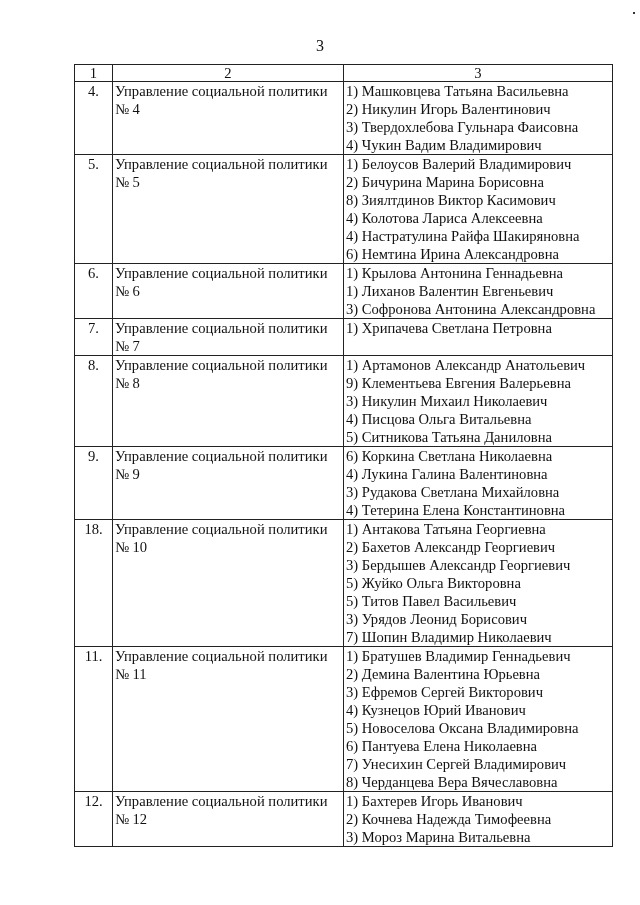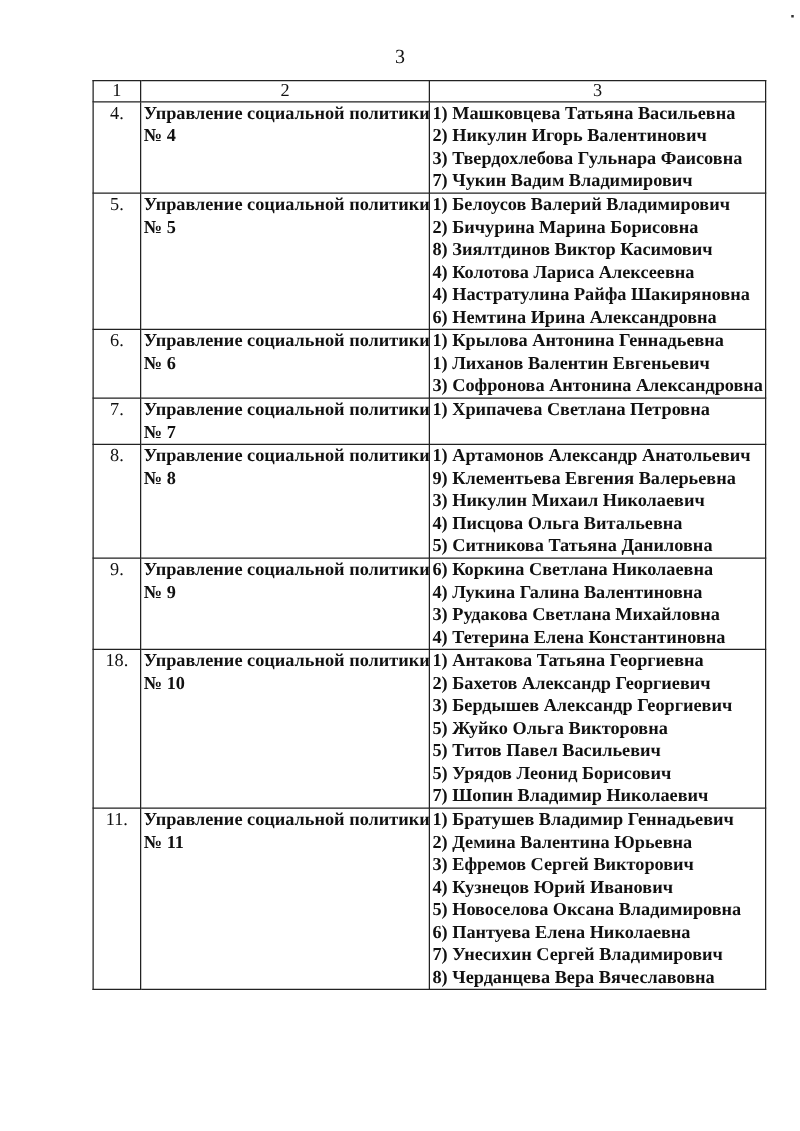--- a/index.html
+++ b/index.html
@@ -9,21 +9,21 @@
                  font-size: 16px; line-height: 18px; }
   .speck { position: absolute; top: 12px; left: 633px; width: 2px; height: 2px; background: #333; }
   table.list { position: absolute; top: 64px; left: 74px; width: 538px;
                border-collapse: collapse; table-layout: fixed; font-size: 14.6px; }
   table.list td { border: 1px solid #222; vertical-align: top; padding: 0 2px;
                   line-height: 18px; }
   col.c1 { width: 38px; } col.c2 { width: 231px; } col.c3 { width: 269px; }
   tr.head td { text-align: center; line-height: 16px; }
   td.num { text-align: center; padding: 0; }
   td.dept { padding-left: 2px; }
-  .name-line { display: block; white-space: nowrap; font-weight: bold; }
+  .name-line { display: block; white-space: nowrap; }
 </style>
 </head>
 <body>
 
 <div class="page-number">3</div>
 <div class="speck"></div>
 
 <table class="list">
   <colgroup>
       <col class="c1">
@@ -39,21 +39,21 @@
   <tr>
         <td class="num">4.</td>
         <td class="dept">
           <span class="name-line">Управление социальной политики</span>
           <span class="name-line">№ 4</span>
         </td>
         <td>
           <span class="name-line">1) Машковцева Татьяна Васильевна</span>
           <span class="name-line">2) Никулин Игорь Валентинович</span>
           <span class="name-line">3) Твердохлебова Гульнара Фаисовна</span>
-          <span class="name-line">7) Чукин Вадим Владимирович</span>
+          <span class="name-line">4) Чукин Вадим Владимирович</span>
         </td>
       </tr>
       <tr>
         <td class="num">5.</td>
         <td class="dept">
           <span class="name-line">Управление социальной политики</span>
           <span class="name-line">№ 5</span>
         </td>
         <td>
           <span class="name-line">1) Белоусов Валерий Владимирович</span>
@@ -118,35 +118,47 @@
         <td class="dept">
           <span class="name-line">Управление социальной политики</span>
           <span class="name-line">№ 10</span>
         </td>
         <td>
           <span class="name-line">1) Антакова Татьяна Георгиевна</span>
           <span class="name-line">2) Бахетов Александр Георгиевич</span>
           <span class="name-line">3) Бердышев Александр Георгиевич</span>
           <span class="name-line">5) Жуйко Ольга Викторовна</span>
           <span class="name-line">5) Титов Павел Васильевич</span>
-          <span class="name-line">5) Урядов Леонид Борисович</span>
+          <span class="name-line">3) Урядов Леонид Борисович</span>
           <span class="name-line">7) Шопин Владимир Николаевич</span>
         </td>
       </tr>
       <tr>
         <td class="num">11.</td>
         <td class="dept">
           <span class="name-line">Управление социальной политики</span>
           <span class="name-line">№ 11</span>
         </td>
         <td>
           <span class="name-line">1) Братушев Владимир Геннадьевич</span>
           <span class="name-line">2) Демина Валентина Юрьевна</span>
           <span class="name-line">3) Ефремов Сергей Викторович</span>
           <span class="name-line">4) Кузнецов Юрий Иванович</span>
           <span class="name-line">5) Новоселова Оксана Владимировна</span>
           <span class="name-line">6) Пантуева Елена Николаевна</span>
           <span class="name-line">7) Унесихин Сергей Владимирович</span>
           <span class="name-line">8) Черданцева Вера Вячеславовна</span>
         </td>
       </tr>
+      <tr>
+        <td class="num">12.</td>
+        <td class="dept">
+          <span class="name-line">Управление социальной политики</span>
+          <span class="name-line">№ 12</span>
+        </td>
+        <td>
+          <span class="name-line">1) Бахтерев Игорь Иванович</span>
+          <span class="name-line">2) Кочнева Надежда Тимофеевна</span>
+          <span class="name-line">3) Мороз Марина Витальевна</span>
+        </td>
+      </tr>
     </tbody>
 </table>
 
 </body></html>

